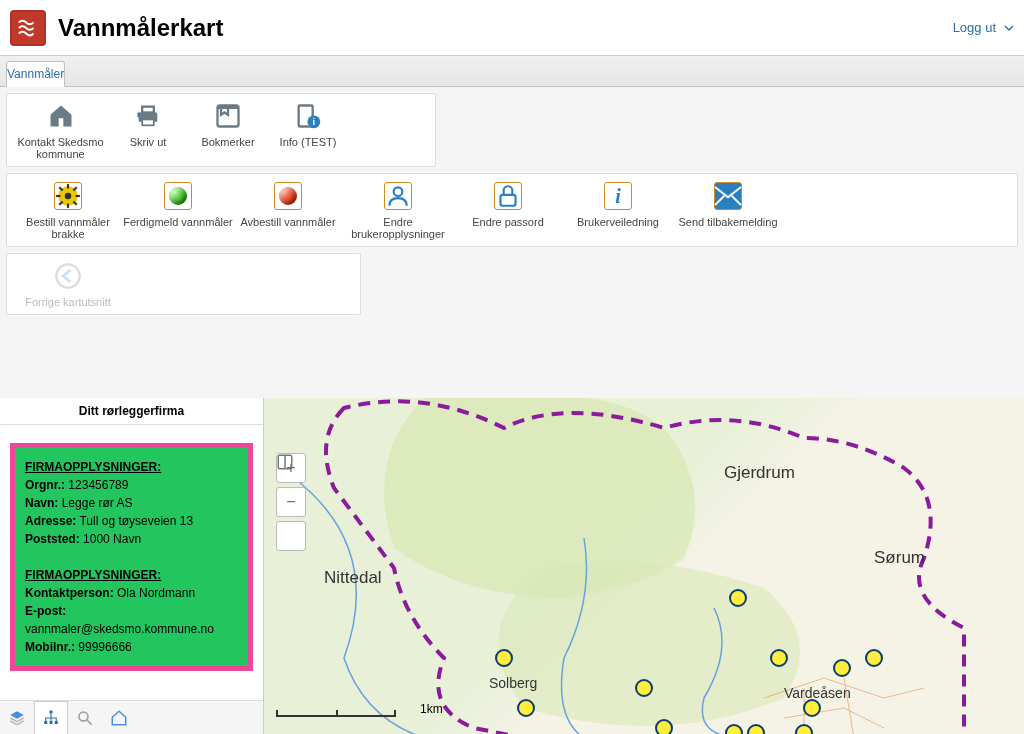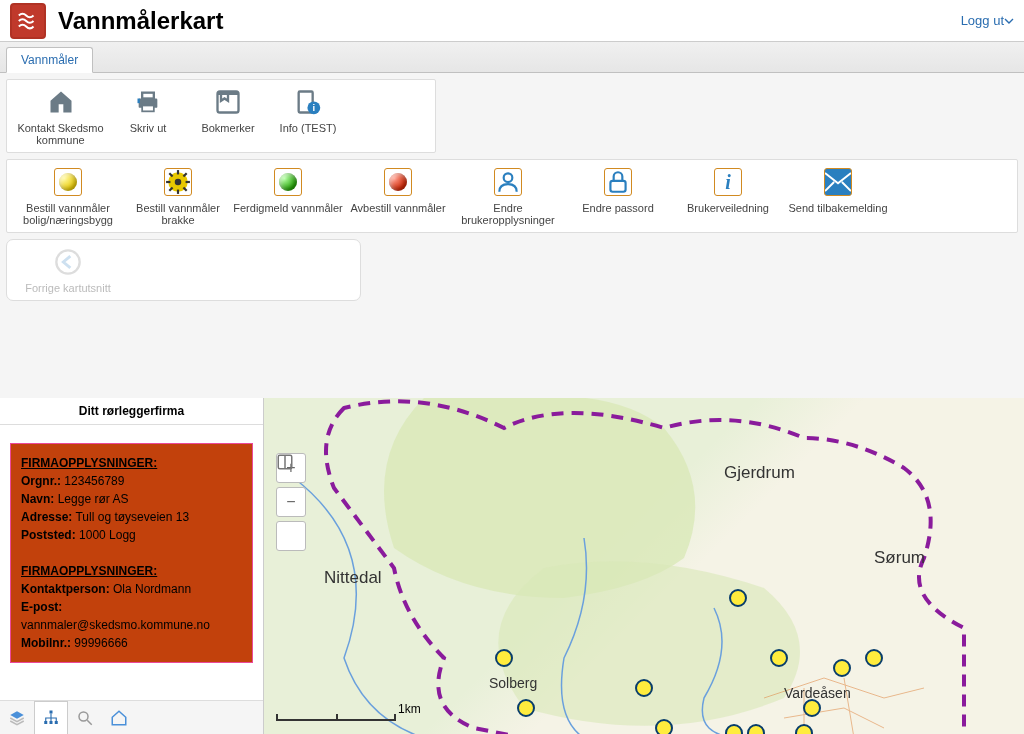--- a/index.html
+++ b/index.html
@@ -1,41 +1,41 @@
 <!DOCTYPE html>
 <html><head>
 <meta charset="utf-8">
 <style>
   * { box-sizing: border-box; margin: 0; padding: 0; }
   body { font-family: "Segoe UI", Arial, sans-serif; font-size: 12px; background: #f5f5f5; width: 1024px; height: 734px; overflow: hidden; position: relative; }
-  .header { display: flex; align-items: center; height: 42px; background: #fff; border-bottom: 1px solid #ccc; padding: 0 10px; }
+  .header { display: flex; align-items: center; height: 56px; background: #fff; border-bottom: 1px solid #ccc; padding: 0 10px; }
   .logo { width: 36px; height: 36px; background: #c0392b; border: 2px solid #b03224; border-radius: 4px; display: flex; align-items: center; justify-content: center; color: #fff; font-weight: bold; }
   .title { font-size: 24px; font-weight: bold; margin-left: 12px; }
-  .logout { margin-left: auto; color: #2a6db0; cursor: pointer; display: flex; align-items: center; gap: 0; font-size: 13px; }
+  .logout { margin-left: auto; color: #2a6db0; cursor: pointer; display: flex; align-items: center; gap: 8px; font-size: 13px; }
   .tabbar { background: linear-gradient(#f0f0f0,#e6e6e6); border-bottom: 1px solid #c0c0c0; padding: 4px 6px 0 6px; }
-  .tab { display: inline-block; background: #fff; border: 1px solid #c0c0c0; border-bottom: 1px solid #fff; padding: 5px 14px; border-radius: 3px 3px 0 0; color: #2a6db0; position: relative; top: 1px; text-align: center; }
+  .tab { display: inline-block; background: #fff; border: 1px solid #c0c0c0; border-bottom: 1px solid #fff; padding: 5px 0; border-radius: 3px 3px 0 0; color: #2a6db0; position: relative; top: 1px; text-align: center; }
   .toolbar-area { background: #f5f5f5; padding: 6px; }
   .tb-group { background: #fff; border: 1px solid #ddd; border-radius: 2px; display: flex; padding: 6px; margin-bottom: 6px; }
   .tb-btn { display: flex; flex-direction: column; align-items: center; justify-content: flex-start; text-align: center; width: 110px; min-width: 80px; font-size: 11px; color: #444; cursor: pointer; }
   .tb-btn.disabled { color: #bbb; }
   .tb-icon { width: 32px; height: 32px; display: flex; align-items: center; justify-content: center; margin-bottom: 4px; }
   .main { display: flex; position: absolute; top: 398px; left: 0; right: 0; bottom: 0; }
   .sidebar { width: 264px; background: #fff; border-right: 1px solid #ccc; display: flex; flex-direction: column; }
   .sb-top { border-bottom: 1px solid #ddd; padding: 6px; text-align: center; font-weight: bold; }
   .sb-content { padding: 10px; flex: 1; font-size: 12px; line-height: 1.5; }
-  .info-box { border: 1px solid #ec4899; background: #c2410c; padding: 10px; margin-top: 8px; }
+  .info-box { border: 5px solid #ec4899; background: #22c55e; padding: 10px; margin-top: 8px; }
   .info-box u { font-weight: bold; }
   .sb-tabs { display: flex; border-top: 1px solid #ddd; background: #f5f5f5; align-items:center; height:34px; }
   .sb-tab { width: 34px; height: 34px; display:flex; align-items:center; justify-content:center; cursor:pointer; color:#777; }
   .sb-tab.active { background:#fff; border:1px solid #ccc; border-bottom:none; color:#2a6db0; }
   .map { flex:1; position:relative; background: linear-gradient(135deg,#e8f0d8 45%,#f5f3e6 55%); overflow:hidden; }
   .map svg { position:absolute; top:0; left:0; }
   .ctrl-stack { position:absolute; top:55px; left:12px; display:flex; flex-direction:column; gap:4px; }
   .cbtn { width:30px; height:30px; background:#fff; border:1px solid #bbb; border-radius:3px; display:flex; align-items:center; justify-content:center; color:#666; font-size:16px; cursor:pointer; }
-  .scalebar { position:absolute; bottom:10px; left:12px; display:flex; align-items:center; gap:2px; font-size:12px; }
+  .scalebar { position:absolute; bottom:10px; left:12px; display:flex; align-items:flex-start; gap:24px; font-size:12px; }
   .scalebar-line { border:2px solid #333; border-top:none; width:120px; height:7px; position:relative; background:transparent; }
   .scalebar-line::before { content:""; position:absolute; left:50%; top:0; width:2px; height:7px; background:#333; }
   .small-group { width:auto; }
   .small-group .tb-btn { width: 110px; }
   .nb-label { font-size:12px; }
   .marker-ring { stroke:#083d6b; stroke-width:2; fill:#ffec3d; }
   .tb-icon svg { width:28px; height:28px; }
   .orange-box { width:28px; height:28px; border:1px solid #d18a21; border-radius:3px; display:flex; align-items:center; justify-content:center; }
   .dot { width:18px; height:18px; border-radius:50%; box-shadow: inset -2px -2px 4px rgba(0,0,0,.3), inset 2px 2px 4px rgba(255,255,255,.6); }
 </style>
@@ -97,28 +97,20 @@
             <rect x="4" y="3" width="12" height="18" rx="1" fill="none" stroke="#6b7b86" stroke-width="2"></rect>
             <circle cx="17" cy="17" r="5.5" fill="#2a7fbf"></circle>
             <text x="17" y="20" font-size="8" fill="#fff" text-anchor="middle" font-weight="bold">i</text>
           </svg>
       </div>
       <span>Info (TEST)</span>
     </div>
   </div>
 
   <div class="tb-group" style="width:100%;">
-    <div class="tb-btn">
-      <div class="tb-icon">
-        <div class="orange-box">
-            <div class="dot" style="background:radial-gradient(circle at 30% 30%,#fff89a,#e8c800 70%);"></div>
-          </div>
-      </div>
-      <span>Bestill vannmåler bolig/næringsbygg</span>
-    </div>
     <div class="tb-btn">
       <div class="tb-icon">
         <div class="orange-box">
             <svg width="22" height="22" viewBox="0 0 24 24">
               <circle cx="12" cy="12" r="9" fill="#e8c800"></circle>
               <g fill="#333">
                 <circle cx="12" cy="12" r="3"></circle>
               </g>
               <g stroke="#333" stroke-width="2">
                 <line x1="12" y1="1" x2="12" y2="5"></line>
@@ -187,21 +179,21 @@
             <svg width="20" height="14" viewBox="0 0 20 14">
               <rect x="0" y="0" width="20" height="14" fill="#2a7fbf"></rect>
               <path d="M0 0 L10 8 L20 0 M0 14 L7 7 M20 14 L13 7" stroke="#fff" stroke-width="1.5" fill="none"></path>
             </svg>
           </div>
       </div>
       <span>Send tilbakemelding</span>
     </div>
   </div>
 
-  <div class="tb-group small-group" style="width:355px;border-radius:7px;">
+  <div class="tb-group small-group" style="width:355px;">
     <div class="tb-btn disabled">
       <div class="tb-icon">
         <svg viewBox="0 0 24 24">
             <circle cx="12" cy="12" r="10" fill="none" stroke="#ddd" stroke-width="2"></circle>
             <path d="M14 7 L8 12 L14 17" fill="none" stroke="#cde0f0" stroke-width="2.5"></path>
           </svg>
       </div>
       <span>Forrige kartutsnitt</span>
     </div>
   </div>
@@ -210,21 +202,21 @@
 
 <div class="main">
   <div class="sidebar">
     <div class="sb-top">Ditt rørleggerfirma</div>
     <div class="sb-content">
       <div class="info-box">
         <u>FIRMAOPPLYSNINGER:</u><br>
         <b>Orgnr.:</b> <span>123456789</span><br>
         <b>Navn:</b> <span>Legge rør AS</span><br>
         <b>Adresse:</b> <span>Tull og tøyseveien 13</span><br>
-        <b>Poststed:</b> <span>1000 Logg</span><br><br>
+        <b>Poststed:</b> <span>1000 Navn</span><br><br>
         <u>FIRMAOPPLYSNINGER:</u><br>
         <b>Kontaktperson:</b> <span>Ola Nordmann</span><br>
         <b>E-post:</b> <span>vannmaler@skedsmo.kommune.no</span><br>
         <b>Mobilnr.:</b> <span>99996666</span>
       </div>
     </div>
     <div class="sb-tabs">
       <div class="sb-tab">
         <svg width="18" height="18" viewBox="0 0 24 24">
             <path d="M12 3 L21 8 L12 13 L3 8 Z" fill="#4a90d9"></path>

